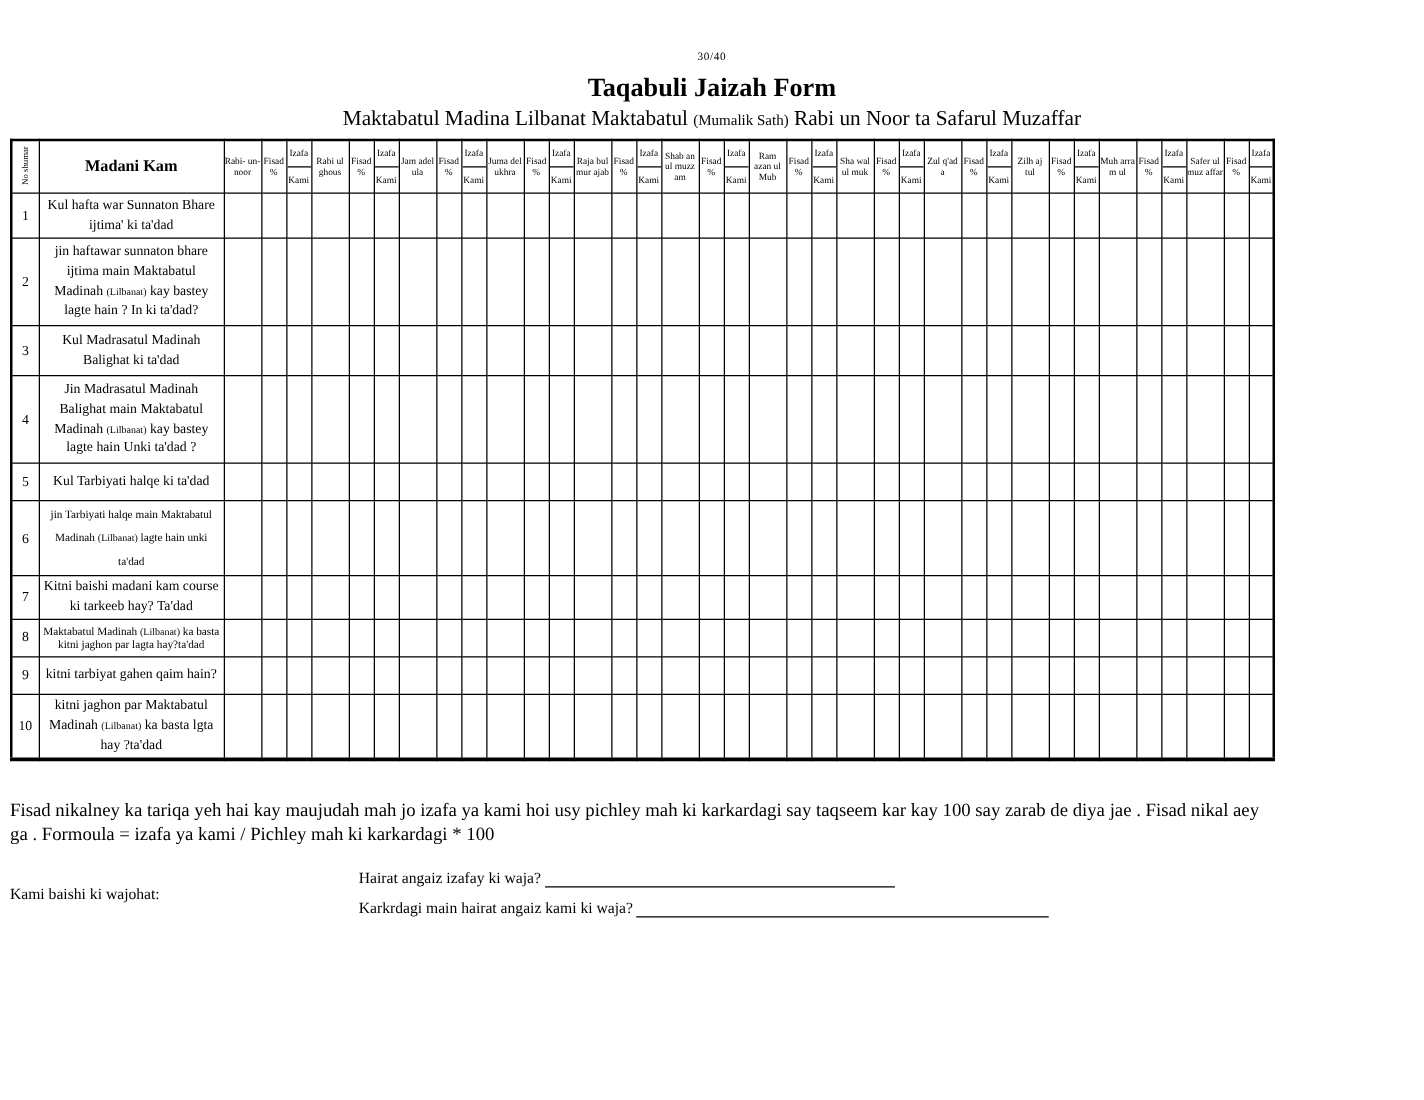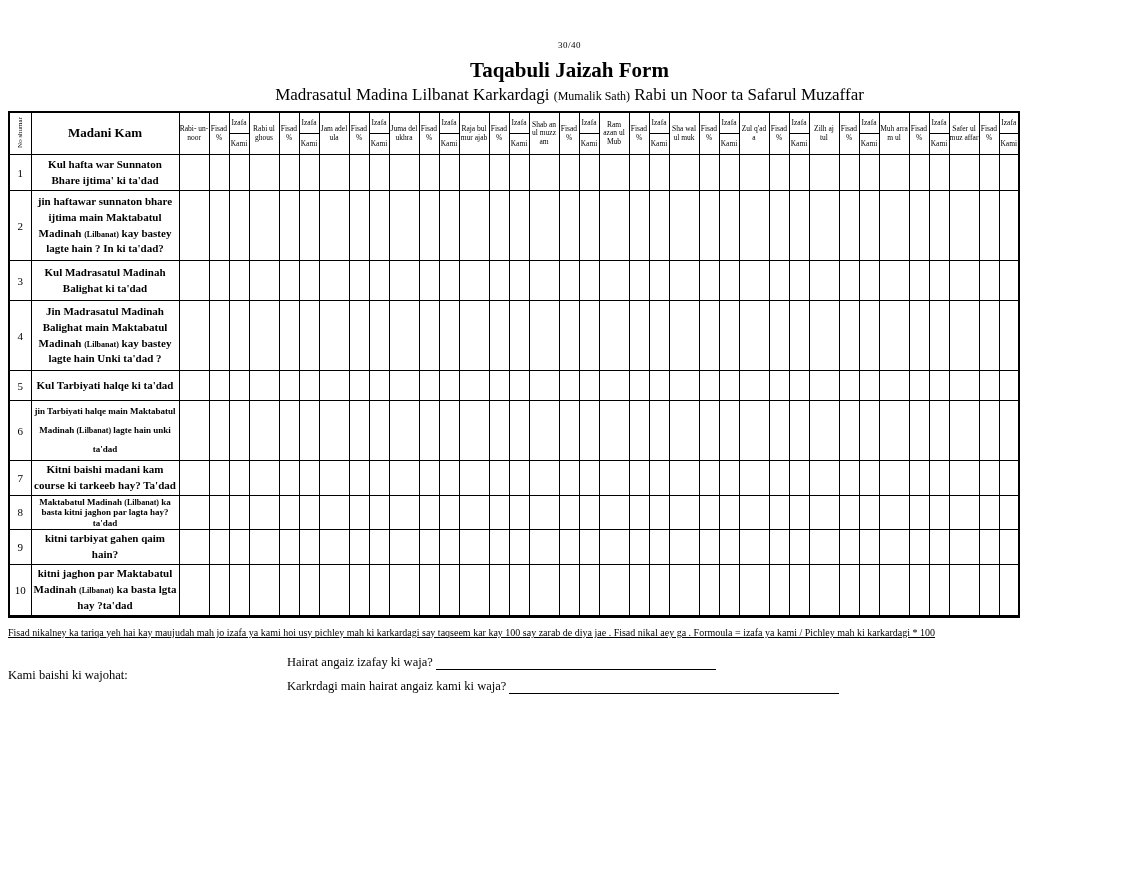--- a/index.html
+++ b/index.html
@@ -45,29 +45,28 @@
   th.iz-col .km {
     height:20px;
     display:flex; align-items:center; justify-content:center;
   }
   td.no-cell { text-align:center; font-size:11px; }
   td.task-cell {
     text-align:center;
     font-size:11px;
     line-height:1.45;
     padding:1px 2px;
-    font-weight:bold;
   }
   td.task-cell .tiny { font-size:8px; }
   td.blank { background:#fff; }
 
   .notes { margin-left:8px; width:1020px; }
   .note-line { margin-top:22px; font-size:12.5px; }
   .note-line .bold { font-weight:bold; font-size:13px; }
-  .note-para { margin-top:8px; font-size:10px; line-height:1.3; width:1015px;text-decoration:underline; }
+  .note-para { margin-top:31px; font-size:15px; line-height:1.3; width:1015px; }
   .bottom { position:relative; margin-top:16px; height:60px; }
   .kb-label { position:absolute; left:0; top:13px; font-size:12.5px;text-align:center; }
   .qs { margin-left:279px; font-size:12.5px; }
   .q { margin-bottom:9px; white-space:nowrap; }
   .blank-line {
     display:inline-block;
     width:280px;
     height:13px;
     border-bottom:1px solid #000;
     margin-left:3px;
@@ -78,21 +77,21 @@
 </head>
 <body>
 
 <div class="page">
 
   <div class="page-number">30/40</div>
 
   <h1 class="title">Taqabuli Jaizah Form</h1>
 
   <div class="subtitle">
-    <span>Madrasatul Madina Lilbanat Karkardagi </span><span class="small-inline">(Mumalik Sath)</span><span> Rabi un Noor ta Safarul Muzaffar</span>
+    <span>Maktabatul Madina Lilbanat Maktabatul </span><span class="small-inline">(Mumalik Sath)</span><span> Rabi un Noor ta Safarul Muzaffar</span>
   </div>
 
   <table id="form-table">
       <colgroup>
         <col style="width:22px">
         <col style="width:148px">
         <col style="width:30px">
         <col style="width:20px">
         <col style="width:20px">
         <col style="width:30px">

